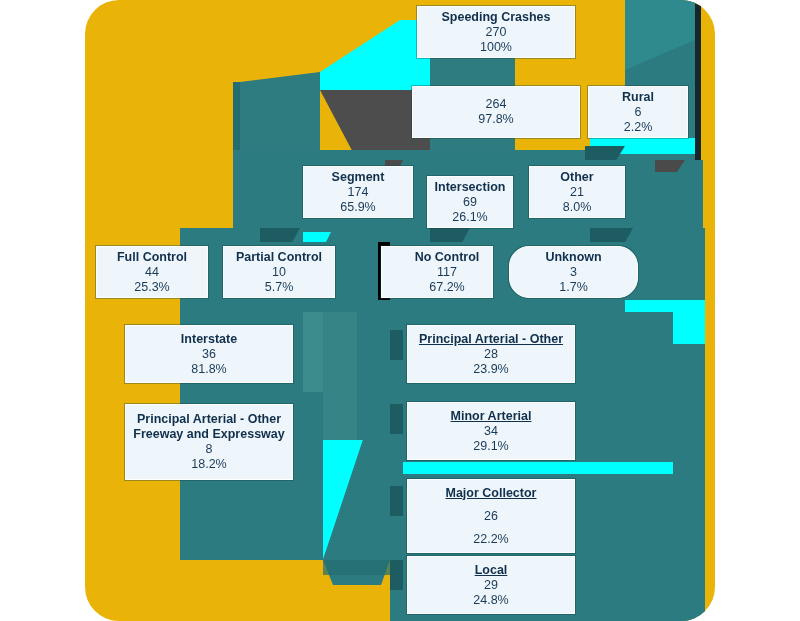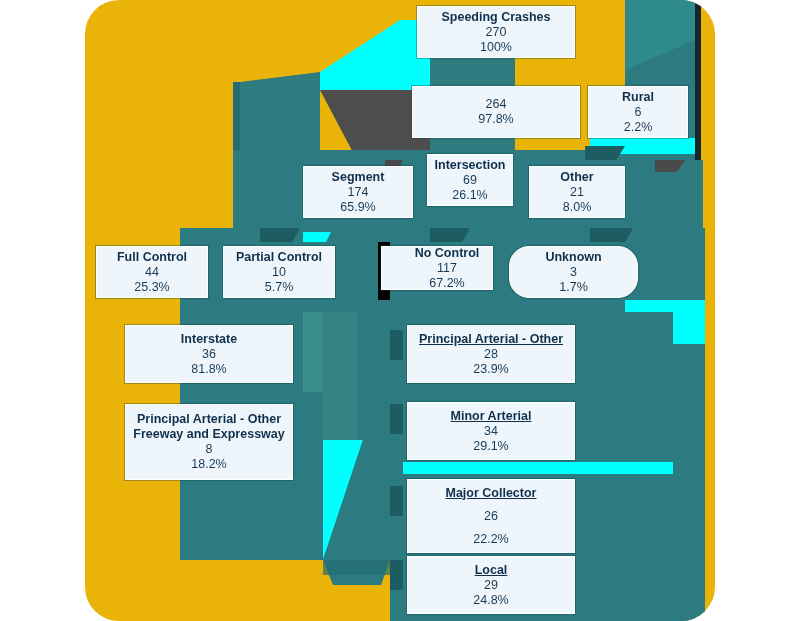--- a/index.html
+++ b/index.html
@@ -141,21 +141,21 @@
       <div class="val">6</div>
       <div class="pct">2.2%</div>
     </div>
 
     <div class="node" style="left:218px;top:166px;width:110px;height:52px;">
       <div class="ttl">Segment</div>
       <div class="val">174</div>
       <div class="pct">65.9%</div>
     </div>
 
-    <div class="node" style="left:342px;top:154px;width:86px;height:52px;">
+    <div class="node" style="left:342px;top:176px;width:86px;height:52px;">
       <div class="ttl">Intersection</div>
       <div class="val">69</div>
       <div class="pct">26.1%</div>
     </div>
 
     <div class="node" style="left:444px;top:166px;width:96px;height:52px;">
       <div class="ttl">Other</div>
       <div class="val">21</div>
       <div class="pct">8.0%</div>
     </div>
@@ -165,21 +165,21 @@
       <div class="val">44</div>
       <div class="pct">25.3%</div>
     </div>
 
     <div class="node" style="left:138px;top:246px;width:112px;height:52px;">
       <div class="ttl">Partial Control</div>
       <div class="val">10</div>
       <div class="pct">5.7%</div>
     </div>
 
-    <div class="node" style="left:296px;top:246px;width:112px;height:44px;padding-left:26px;">
+    <div class="node" style="left:296px;top:246px;width:112px;height:52px;padding-left:26px;">
       <div class="ttl">No Control</div>
       <div class="val">117</div>
       <div class="pct">67.2%</div>
     </div>
 
     <div class="node" style="left:424px;top:246px;width:129px;height:52px;border-radius:20px;">
       <div class="ttl">Unknown</div>
       <div class="val">3</div>
       <div class="pct">1.7%</div>
     </div>

